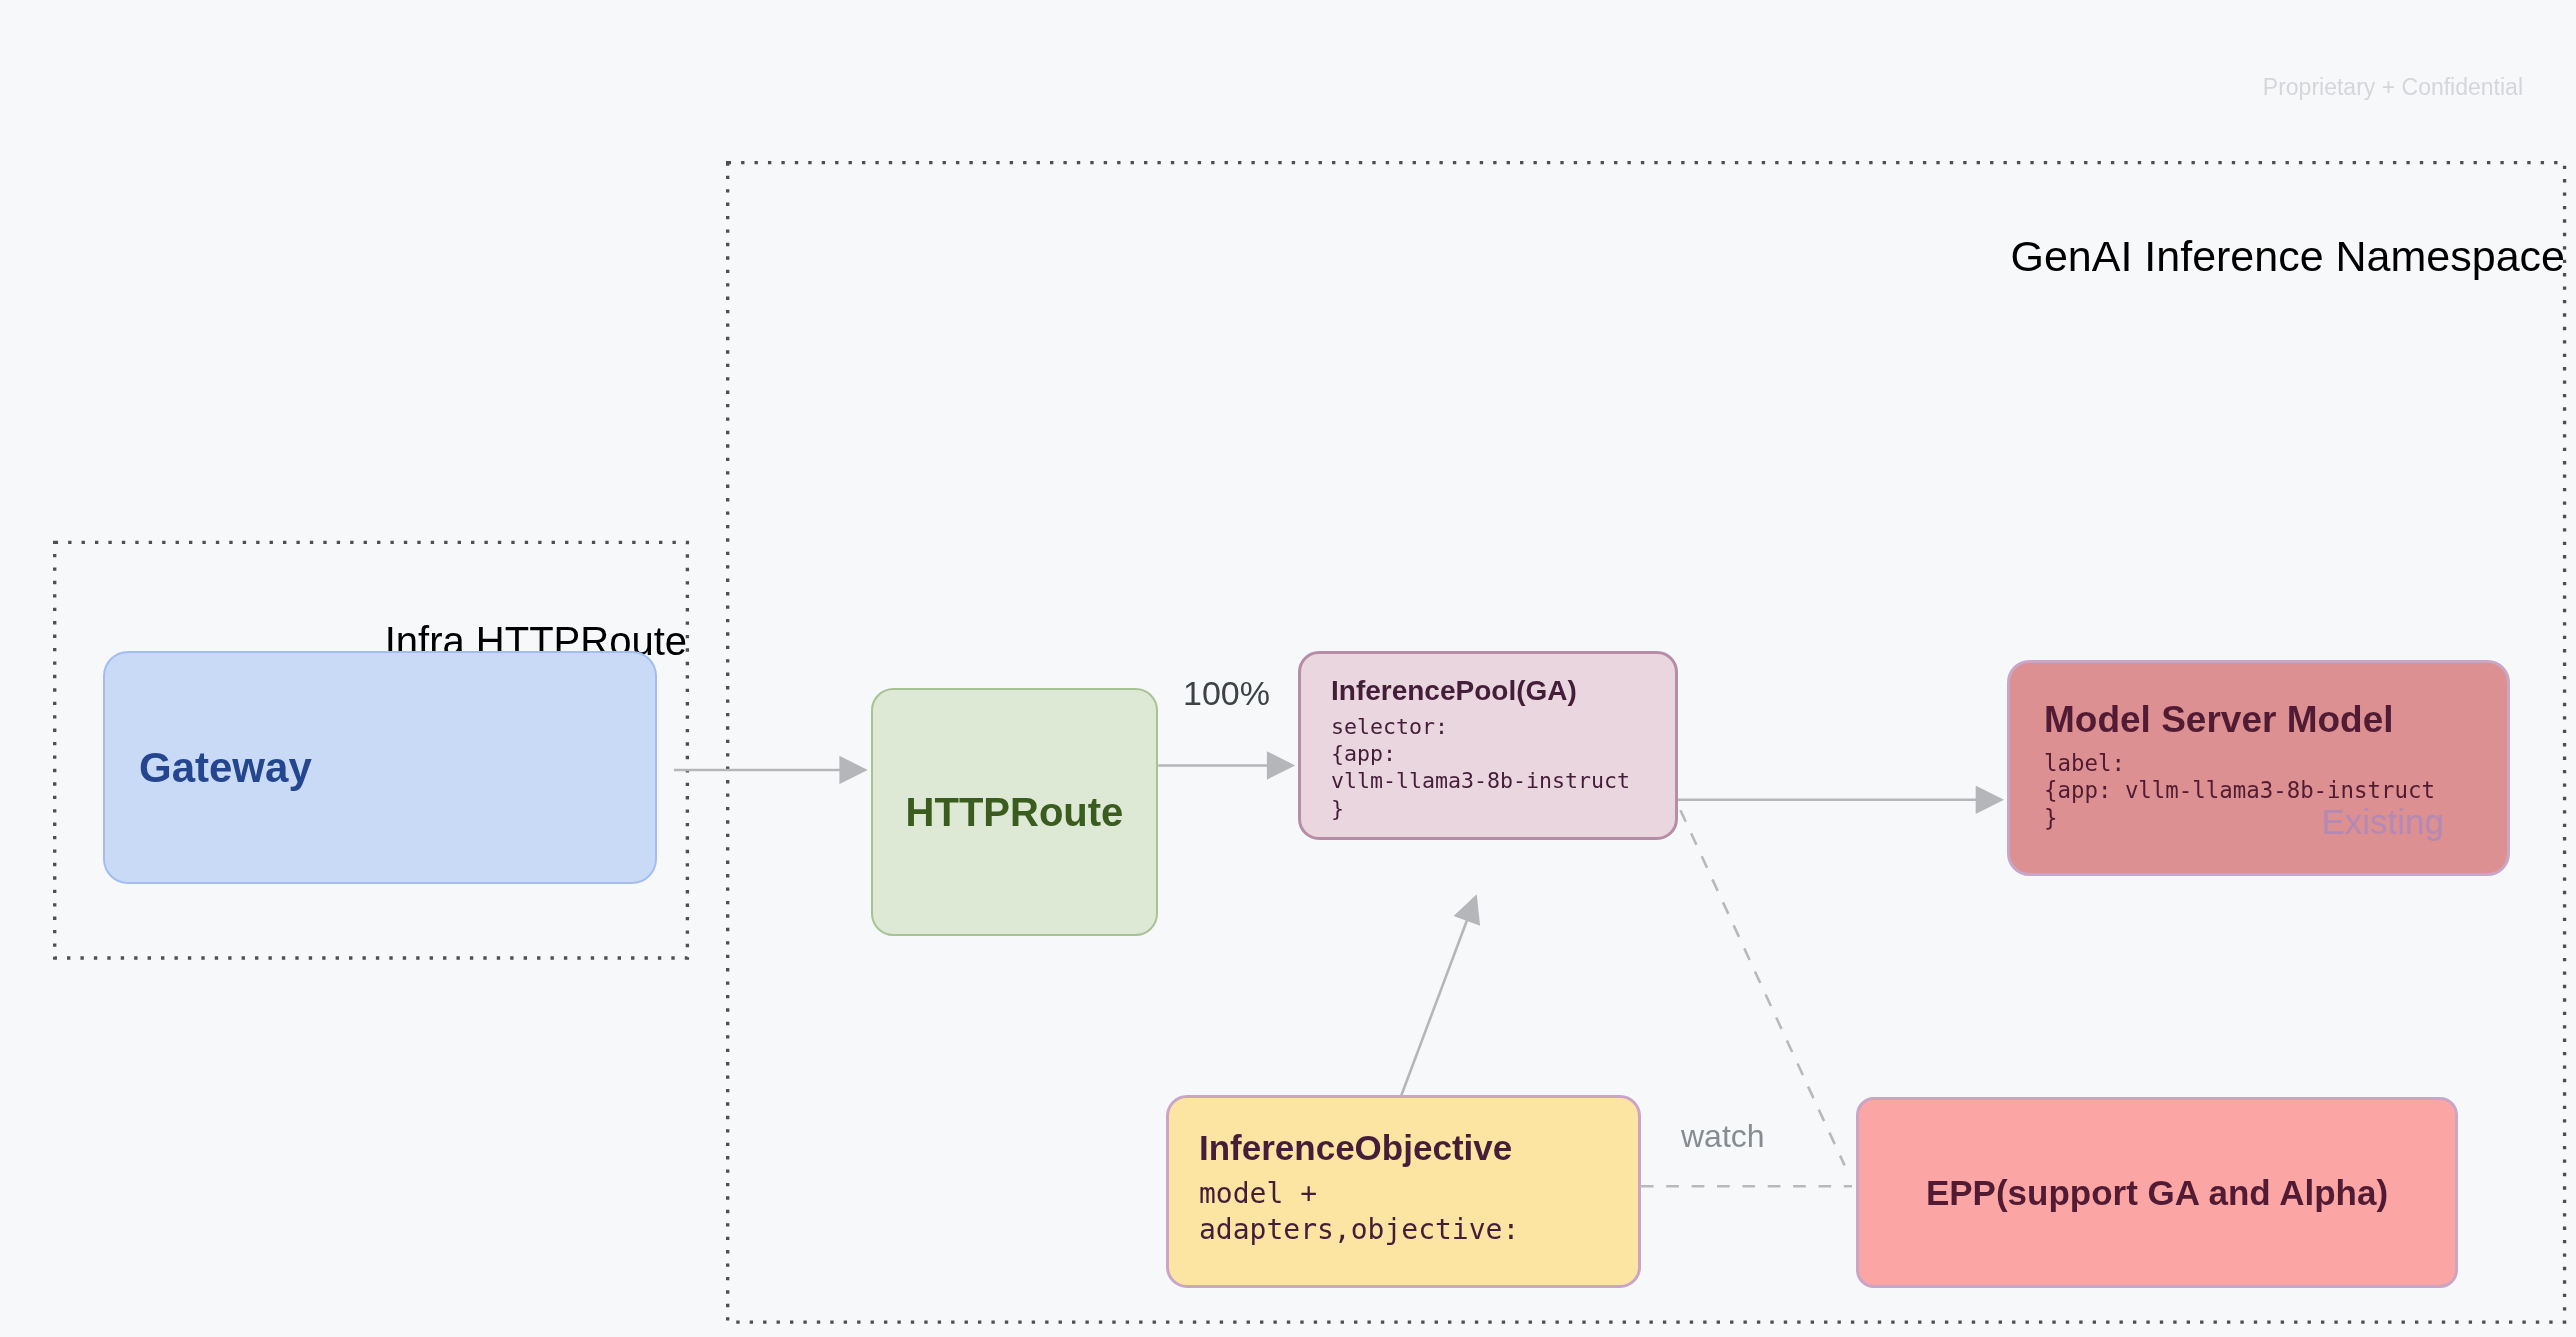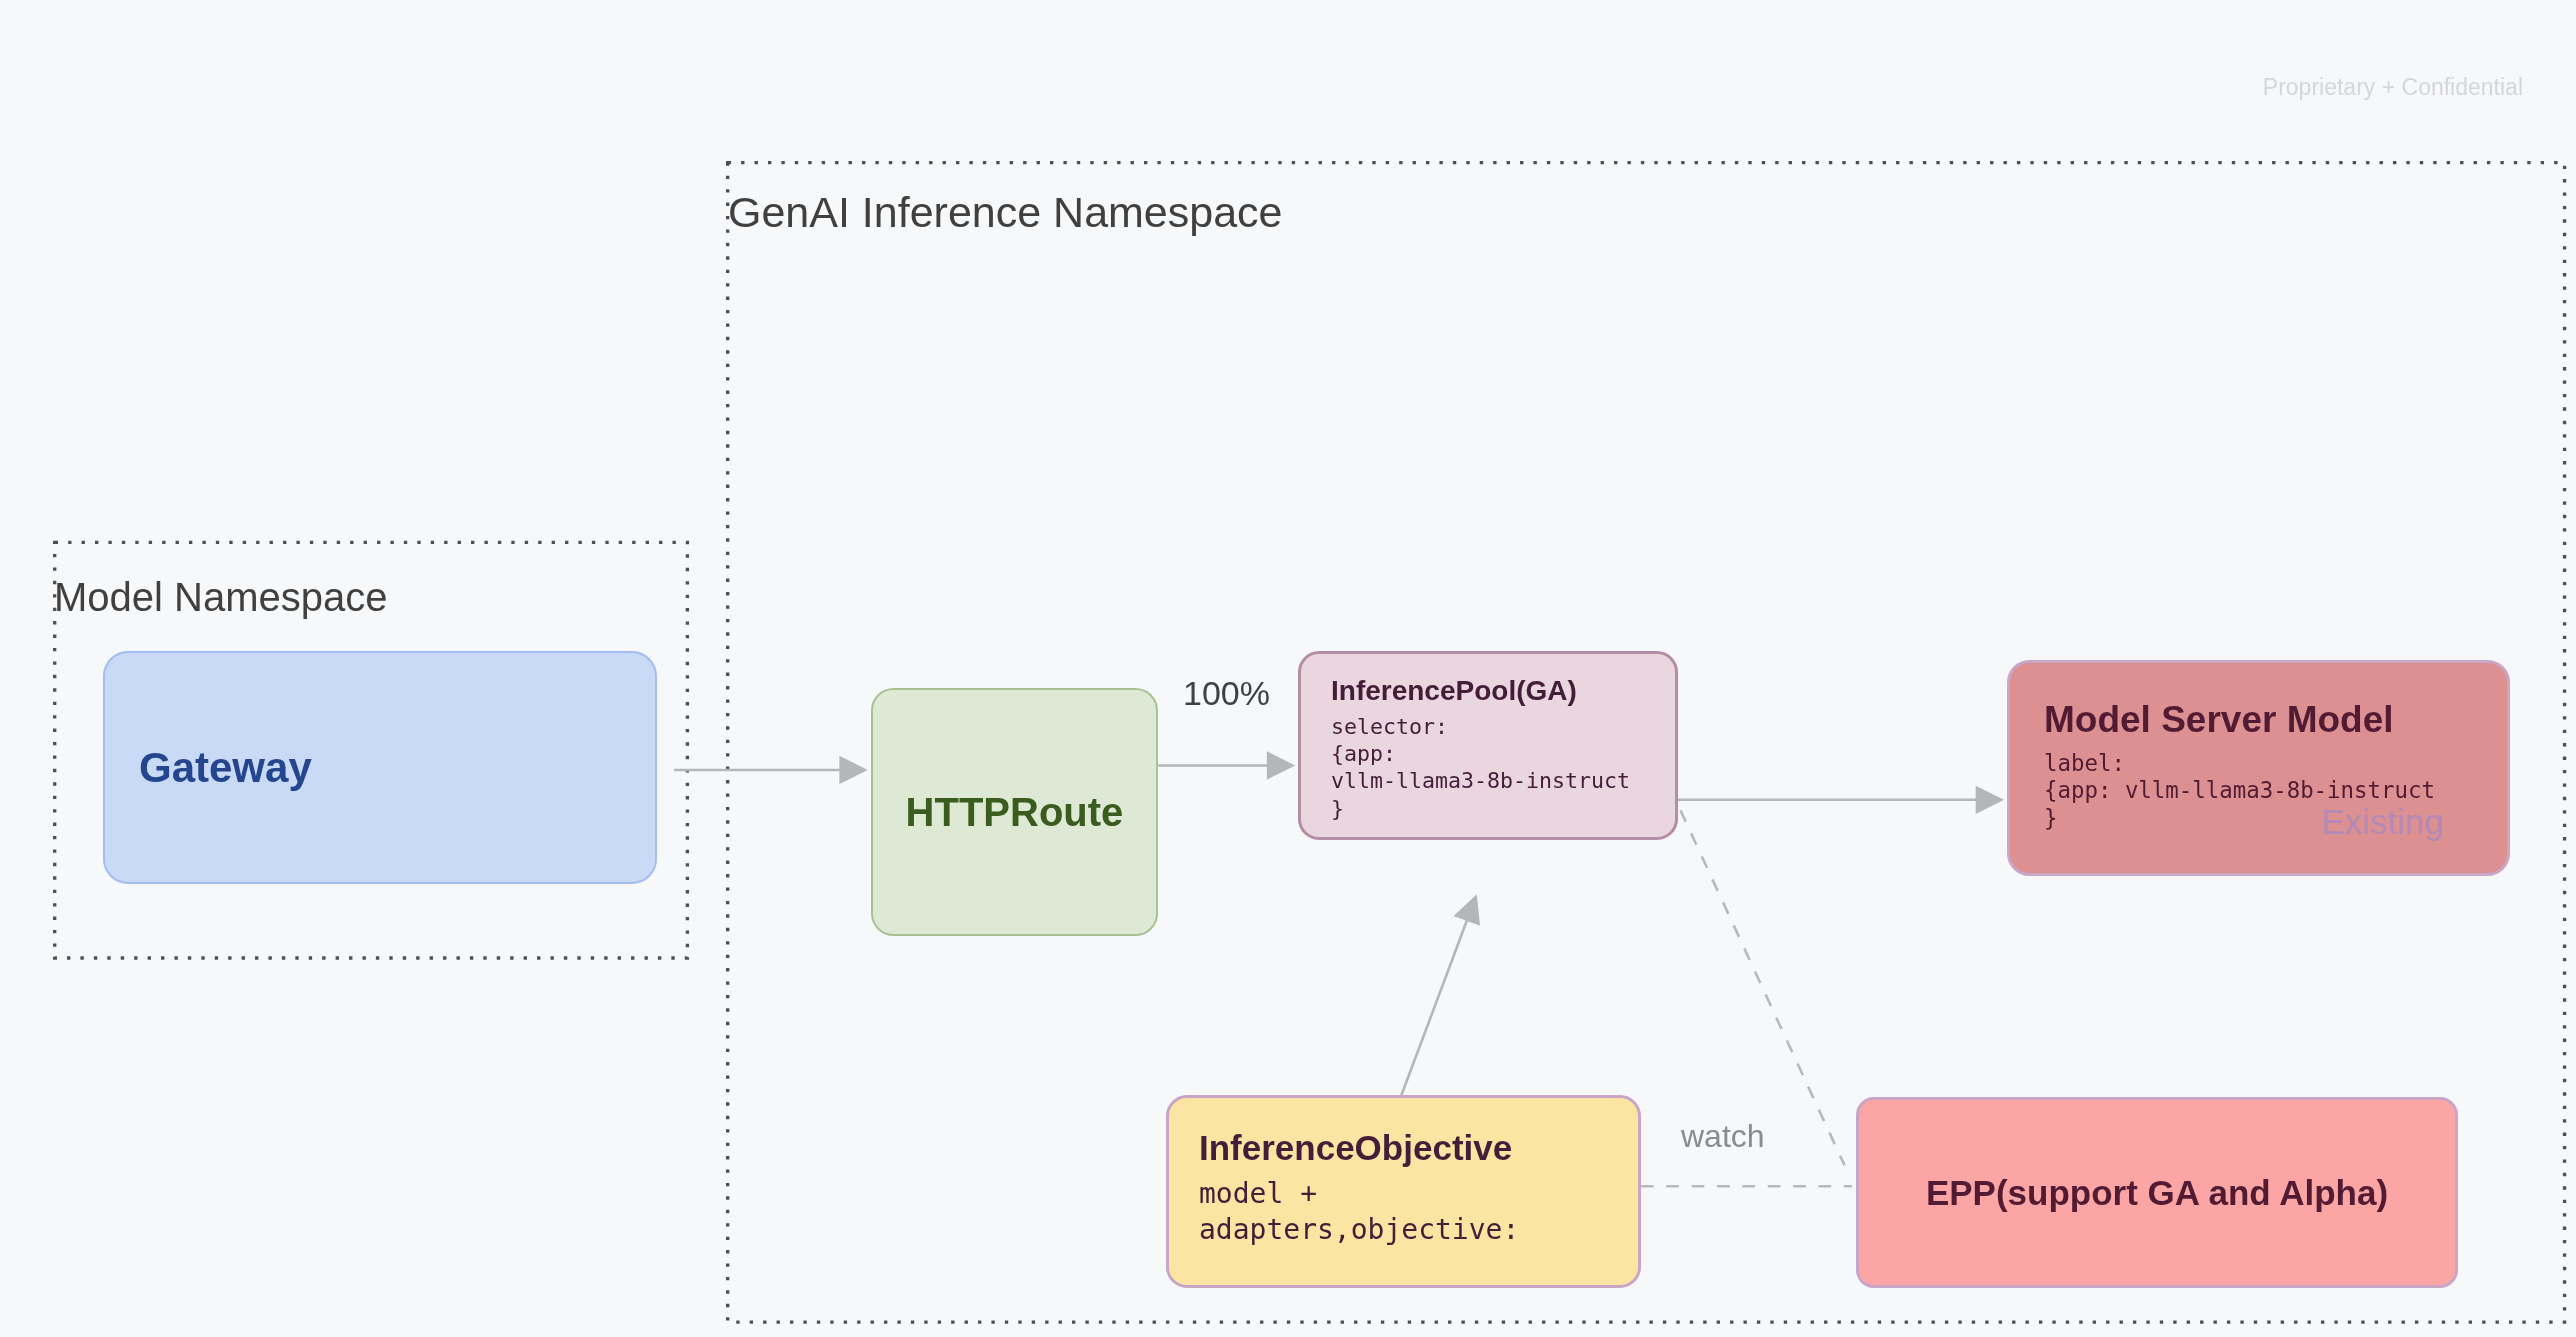--- a/index.html
+++ b/index.html
@@ -5,21 +5,21 @@
   html,body{margin:0;padding:0;}
   body{width:2576px;height:1337px;overflow:hidden;}
   #canvas{
     position:relative;width:2576px;height:1337px;background:#f7f8fa;
     font-family:"Liberation Sans",sans-serif;overflow:hidden;padding-left:16px;
   }
   #connector-layer{position:absolute;left:0;top:0;z-index:1;}
   .watermark{
     position:absolute;top:74px;right:69px;font-size:23px;color:#d4d6da;z-index:2;
   }
-  .ns-title{position:absolute;text-align:left;color:#404040;z-index:2;}
+  .ns-title{position:absolute;text-align:right;color:#000000;z-index:2;margin-top:44px;}
   #genai-title{left:728px;top:188px;width:1837px;font-size:43px;}
   #infra-title{left:54px;top:575px;width:633px;font-size:40px;}
 
   .node{position:absolute;box-sizing:border-box;z-index:3;}
 
   #gateway{
     left:103px;top:651px;width:554px;height:233px;
     background:#c9daf6;border:2.2px solid #a3bdf0;border-radius:25px;
     display:flex;align-items:center;padding-left:34px;
     font-size:42px;font-weight:bold;color:#24468e;
@@ -90,21 +90,21 @@
     <line x1="2248" y1="1072" x2="2680" y2="1072" stroke="#b4b6b9" stroke-width="3.5" marker-end="url(#arrowhead)"></line>
     <line x1="1878" y1="1468" x2="1977" y2="1204" stroke="#b4b6b9" stroke-width="3.5" marker-end="url(#arrowhead)"></line>
 
     <line x1="2252" y1="1086" x2="2472" y2="1562" stroke="#b7b9bc" stroke-width="3.5" stroke-dasharray="17 17"></line>
     <line x1="2199" y1="1590" x2="2482" y2="1590" stroke="#b7b9bc" stroke-width="3.5" stroke-dasharray="17 17"></line>
   </svg>
 
   <div class="watermark">Proprietary + Confidential</div>
 
   <div class="ns-title" id="genai-title">GenAI Inference Namespace</div>
-  <div class="ns-title" id="infra-title">Model Namespace</div>
+  <div class="ns-title" id="infra-title">Infra HTTPRoute</div>
 
   <div class="node" id="gateway">
     <span>Gateway</span>
   </div>
 
   <div class="node" id="httproute">
     <span>HTTPRoute</span>
   </div>
 
   <div class="node" id="inference-pool">

